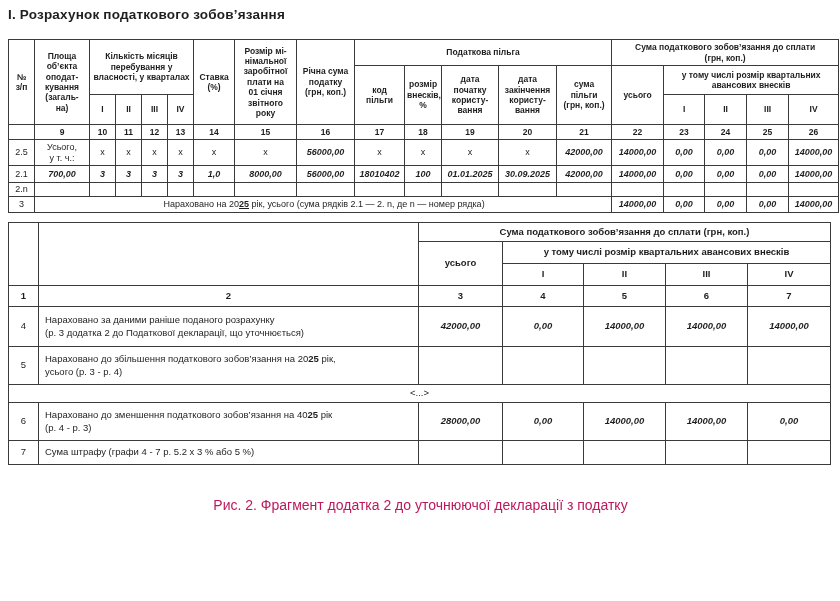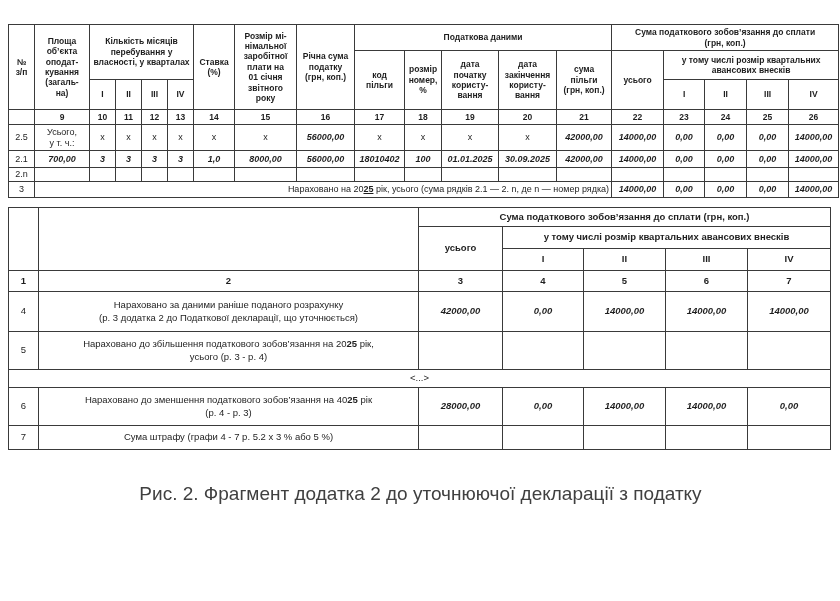--- a/index.html
+++ b/index.html
@@ -14,40 +14,41 @@
   .t1{width:830px;margin-top:17px;}
   .t1 td{font-size:8.5px;line-height:1.22;}
   .t1 tr.hb td{font-weight:bold;white-space:pre-line;}
   .t1 tr.nums td{font-weight:bold;}
   .t1 tr.h1{height:26px}.t1 tr.h2{height:29px}.t1 tr.h3{height:30px}
   .t1 tr.nums{height:15px}
   .t1 tr.r20{height:26px}.t1 tr.r21{height:17px}.t1 tr.r2n{height:14px}.t1 tr.r3{height:16px}
   .t1 tr.d td{font-size:9px;}
   .plain{white-space:pre-line;margin-top:26px;}
   .v{font-weight:bold;font-style:italic;}
-  .txt{text-align:right;padding-left:4px;white-space:pre-line;}
+  .txt{text-align:center;padding-left:4px;white-space:pre-line;}
   .yru{font-weight:bold;text-decoration:underline;}
   .yr{font-weight:bold;}
   
   .t2{width:822px;margin-top:9px;}
   .t2 td{font-size:9.5px;line-height:1.3;}
   .t2 tr.hb td{font-weight:bold;white-space:pre-line;}
   .t2 tr.nums td{font-weight:bold;height:18px;}
   .t2 tr.h1{height:19px}.t2 tr.h2{height:22px}.t2 tr.h3{height:22px}
   .t2 tr.r4{height:40px}.t2 tr.r5{height:38px}.t2 tr.sep{height:18px}
   .t2 tr.r6{height:38px}.t2 tr.r7{height:24px}
-  .t2 .lbl{text-align:center;padding:2px 6px;white-space:pre-line;}
+  .t2 .lbl{text-align:left;padding:2px 6px;white-space:pre-line;}
   
-  .caption{margin-top:30px;text-align:center;font-size:19px;line-height:1.45;color:#404040;}
+  .caption{margin-top:30px;text-align:center;font-size:14px;line-height:1.45;color:#be185d;}
 </style>
 </head>
 <body>
 
 <div class="page">
 
+  <div class="sec-title">І. Розрахунок податкового зобов’язання</div>
 
   <table class="t1">
     <colgroup>
       <col style="width:26px">
         <col style="width:55px">
         <col style="width:26px">
         <col style="width:26px">
       <col style="width:26px">
         <col style="width:26px">
         <col style="width:41px">
@@ -82,29 +83,29 @@
       <td rowspan="3">Розмір мі-
 німальної
 заробітної
 плати на
 01 січня
 звітного
 року</td>
       <td rowspan="3">Річна сума
 податку
 (грн, коп.)</td>
-      <td colspan="5">Податкова даними</td>
+      <td colspan="5">Податкова пільга</td>
       <td colspan="5">Сума податкового зобов’язання до сплати
 (грн, коп.)</td>
     </tr>
     <tr class="hb h2">
       <td rowspan="2">код
 пільги</td>
       <td rowspan="2">розмір
-номер,
+внесків,
 %</td>
       <td rowspan="2">дата
 початку
 користу-
 вання</td>
       <td rowspan="2">дата
 закінчення
 користу-
 вання</td>
       <td rowspan="2">сума

